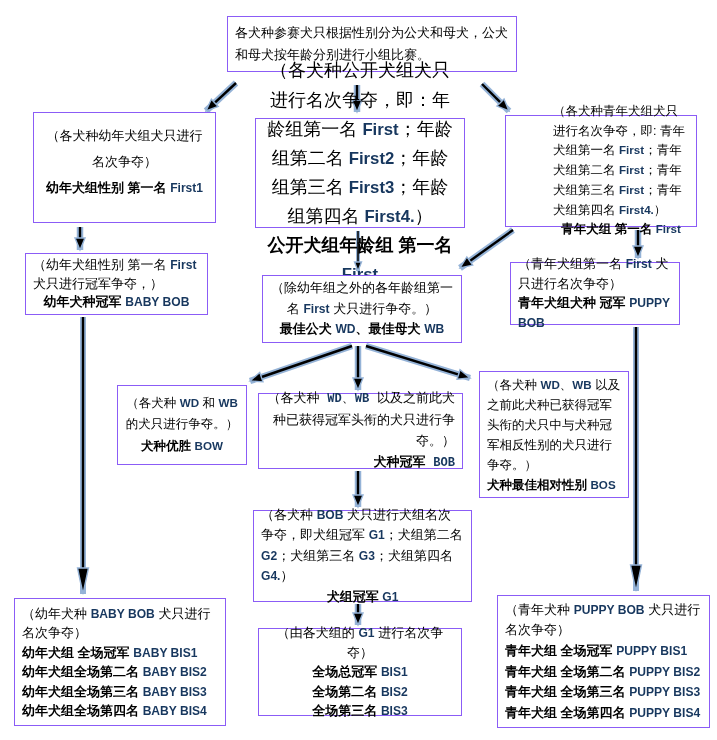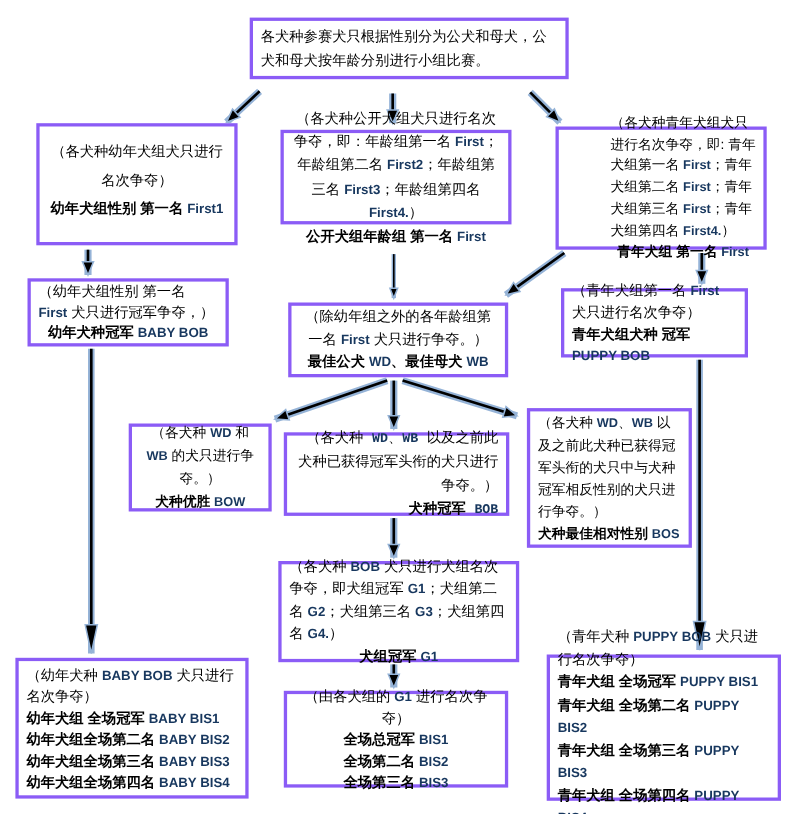--- a/index.html
+++ b/index.html
@@ -1,36 +1,36 @@
 <!DOCTYPE html>
 <html><head>
 <meta charset="utf-8">
 <style>
   html,body{margin:0;padding:0;background:#ffffff;}
   #canvas{
     position:relative;width:717px;height:740px;background:#ffffff;overflow:hidden;
     font-family:"Liberation Sans","DejaVu Sans",sans-serif;
   }
   .box{
-    position:absolute;border:3px solid #8b5cf6;background:#fff;
+    position:absolute;border:1px solid #8b5cf6;background:#fff;
     display:flex;flex-direction:column;justify-content:center;
     padding:4px 7px;box-sizing:border-box;font-size:13px;color:#000;
   }
   .line{line-height:1.55;}
   .line.bold{font-weight:bold;}
   .code{color:#17375E;font-weight:bold;font-size:0.93em;}
   .line:not(.bold) .code{font-weight:bold;}
   #arrow-layer{position:absolute;left:0;top:0;width:717px;height:740px;pointer-events:none;}
 
   
   #box-intro      {left:227px;top:16px; width:290px;height:56px; text-align:left;}
   #box-intro .line{line-height:1.7;}
   #box-baby-first {left:33px; top:112px;width:183px;height:111px;text-align:center;justify-content:flex-start;padding-top:10px;}
   #box-baby-first .line{line-height:2.0;}
-  #box-open-group {left:255px;top:118px;width:210px;height:86px;text-align:center;font-size:13px;}
+  #box-open-group {left:255px;top:118px;width:210px;height:110px;text-align:center;font-size:18px;}
   #box-open-group .line{line-height:1.62;}
   #box-puppy-first{left:505px;top:115px;width:192px;height:112px;text-align:left;font-size:12.5px;}
   #box-puppy-first .line{line-height:1.58;margin-left:40px;}
   #box-puppy-first .line:last-child{text-align:center;}
   #box-baby-bob   {left:25px; top:253px;width:183px;height:62px; text-align:left;}
   #box-baby-bob .line{line-height:1.45;}
   #box-baby-bob .line:last-child{text-align:center;}
   #box-wd-wb      {left:262px;top:275px;width:200px;height:68px; text-align:center;}
   #box-wd-wb .line{line-height:1.6;}
   #box-puppy-bob  {left:510px;top:262px;width:170px;height:63px; text-align:left;}

